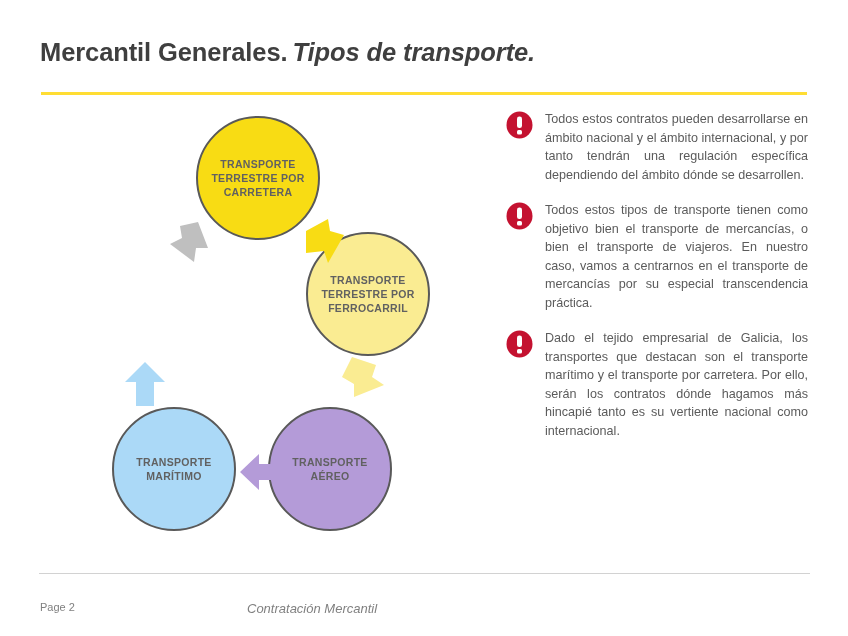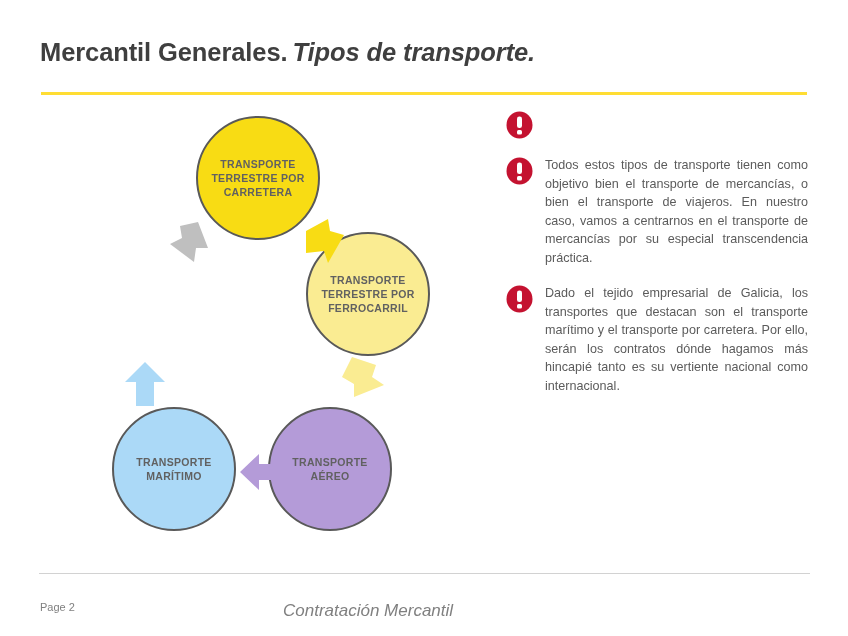--- a/index.html
+++ b/index.html
@@ -148,24 +148,23 @@
     position: absolute;
     left: 40px;
     top: 601px;
     font-size: 11px;
     color: #808080;
   }
   #footer-doc {
     position: absolute;
     left: 247px;
     top: 601px;
-    font-size: 17px;
+    font-size: 13px;
     font-style: italic;
     color: #808080;
-    margin-left: 36px;
   }
 </style>
 </head>
 <body>
 
 <div id="slide-title">
   <span class="t-main">Mercantil Generales.</span><span class="t-sub">Tipos de transporte.</span>
 </div>
 <div id="title-rule"></div>
 
@@ -223,20 +222,21 @@
 <div id="bullet-column">
 
   <div class="bullet-row">
     <span class="alert-icon">
       <svg width="27" height="28" viewBox="0 0 27 28">
         <ellipse cx="13.5" cy="14" rx="13" ry="13.5" fill="#c41230"></ellipse>
         <rect x="11" y="5.5" width="5" height="11.5" rx="2.3" fill="#ffffff"></rect>
         <rect x="11" y="19" width="5" height="4.5" rx="1.6" fill="#ffffff"></rect>
       </svg>
     </span>
+    <span class="bullet-text">Todos estos contratos pueden desarrollarse en ámbito nacional y el ámbito internacional, y por tanto tendrán una regulación específica dependiendo del ámbito dónde se desarrollen.</span>
   </div>
 
   <div class="bullet-row">
     <span class="alert-icon">
       <svg width="27" height="28" viewBox="0 0 27 28">
         <ellipse cx="13.5" cy="14" rx="13" ry="13.5" fill="#c41230"></ellipse>
         <rect x="11" y="5.5" width="5" height="11.5" rx="2.3" fill="#ffffff"></rect>
         <rect x="11" y="19" width="5" height="4.5" rx="1.6" fill="#ffffff"></rect>
       </svg>
     </span>

